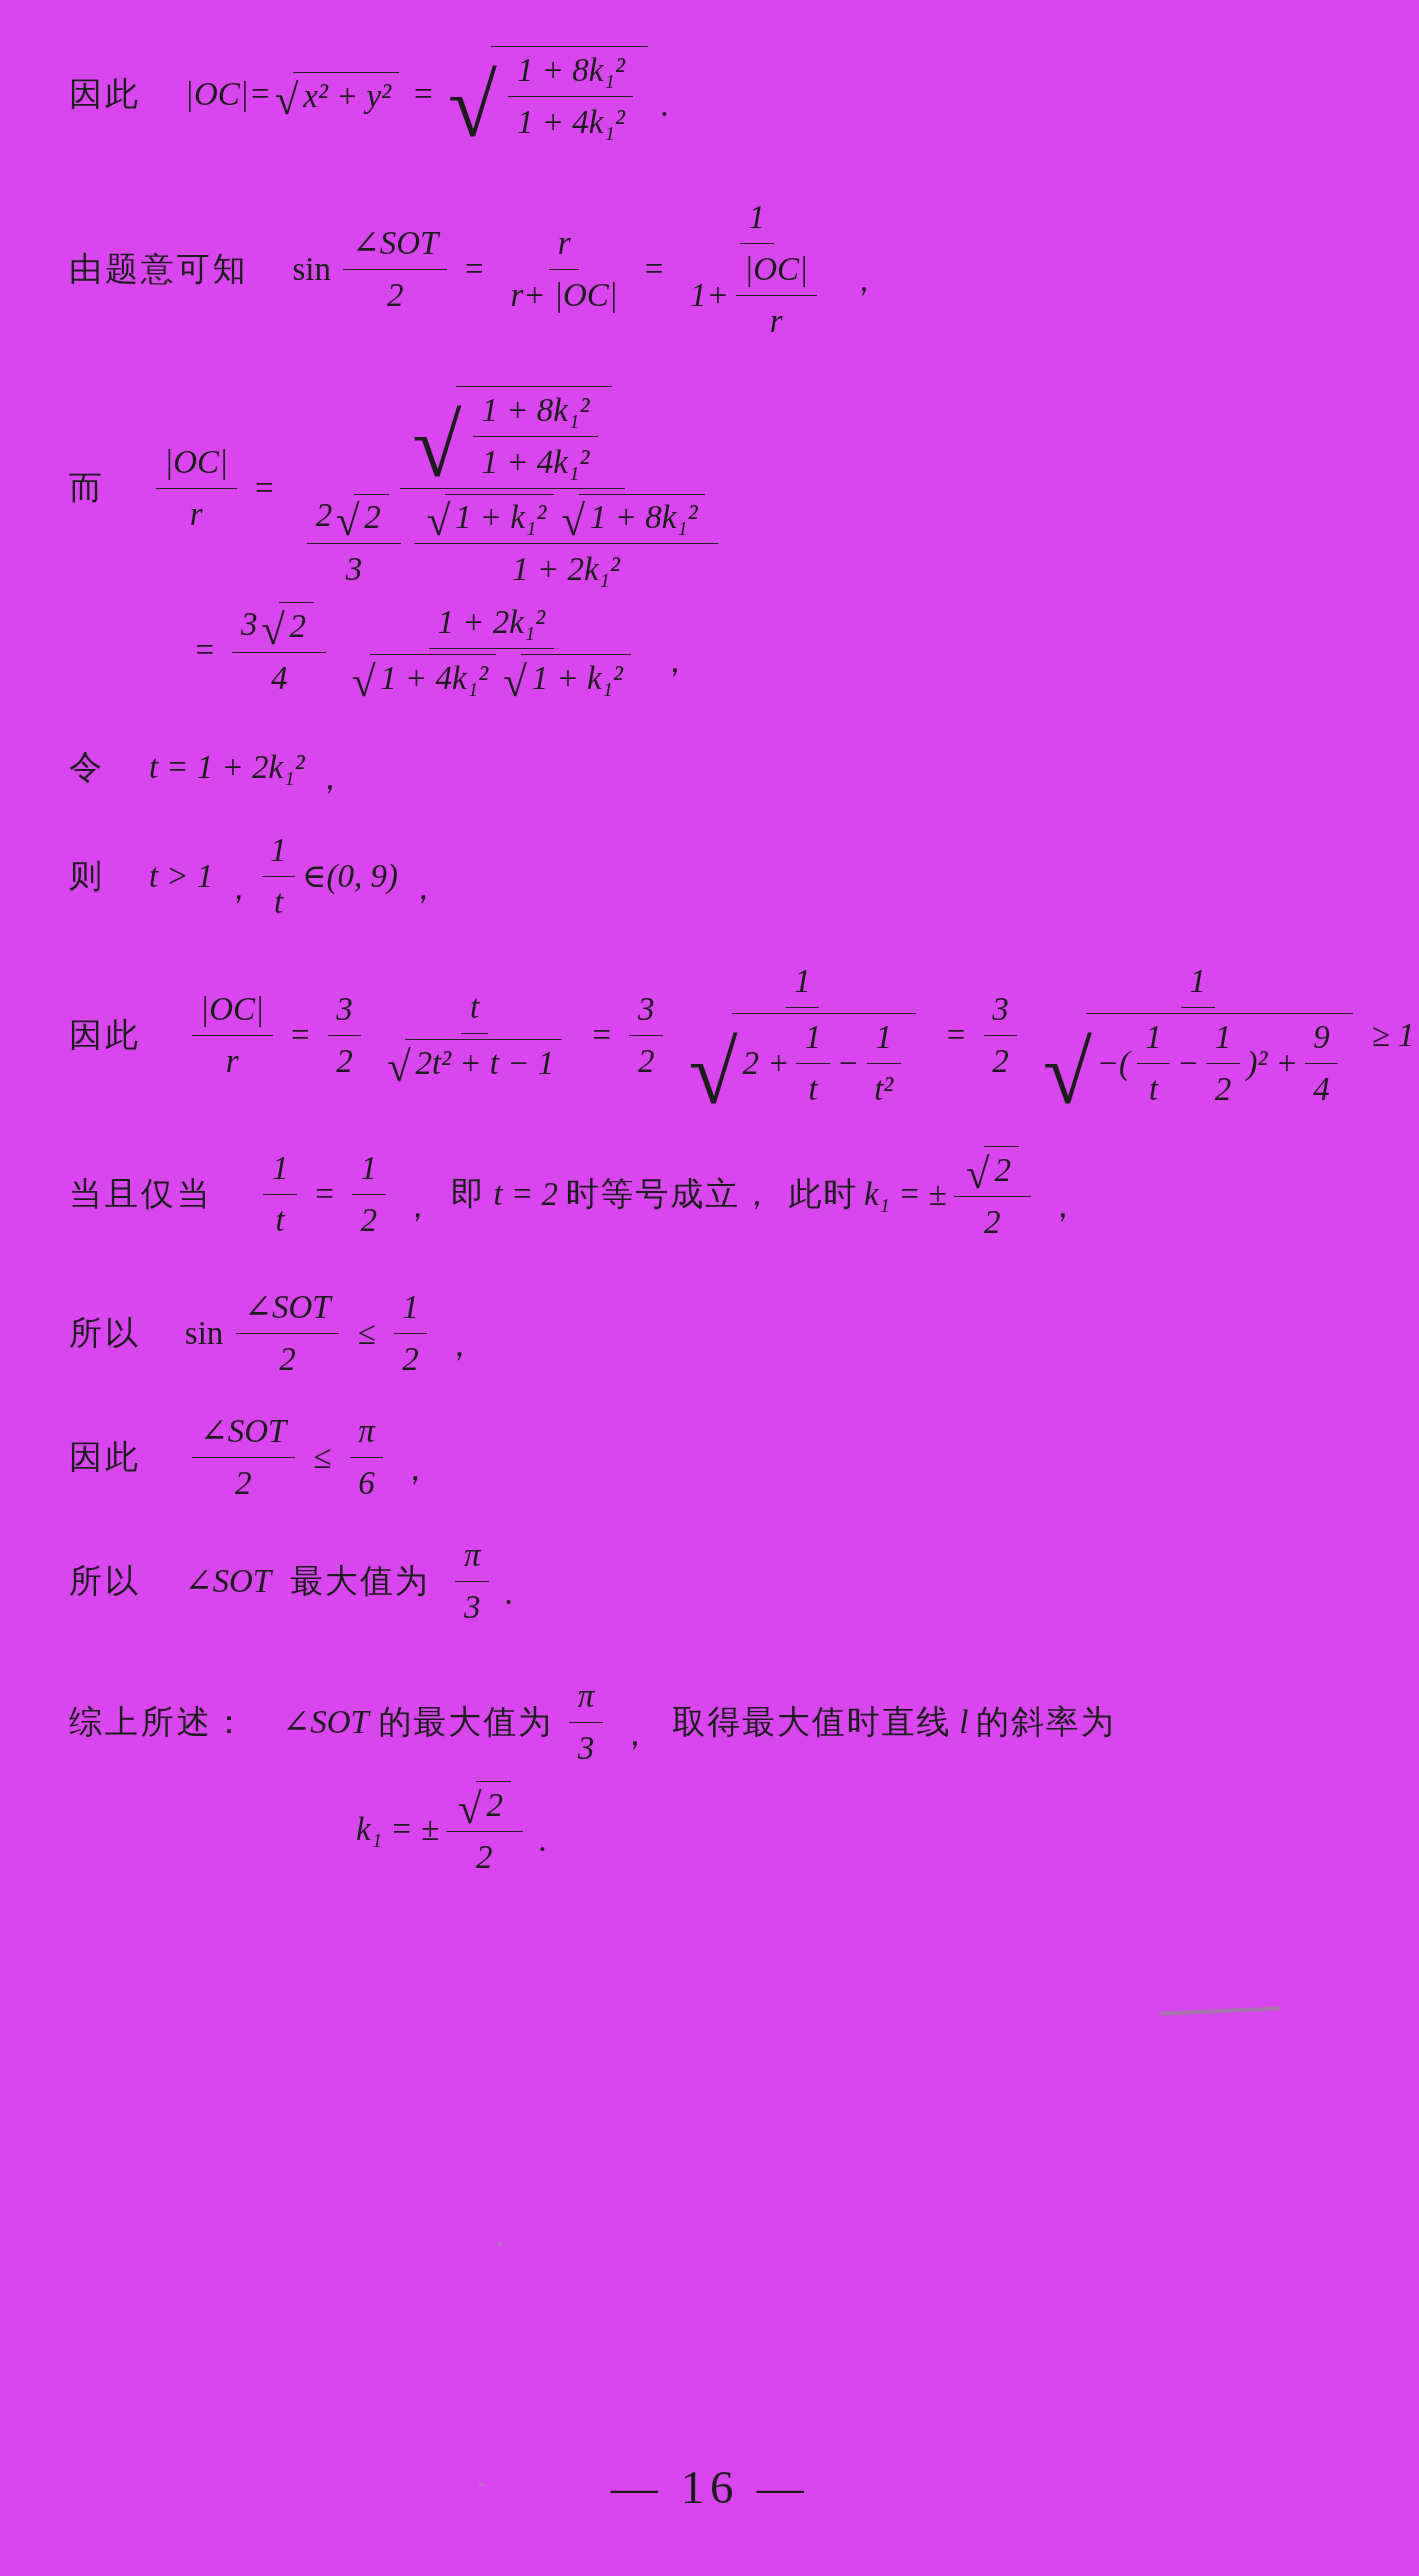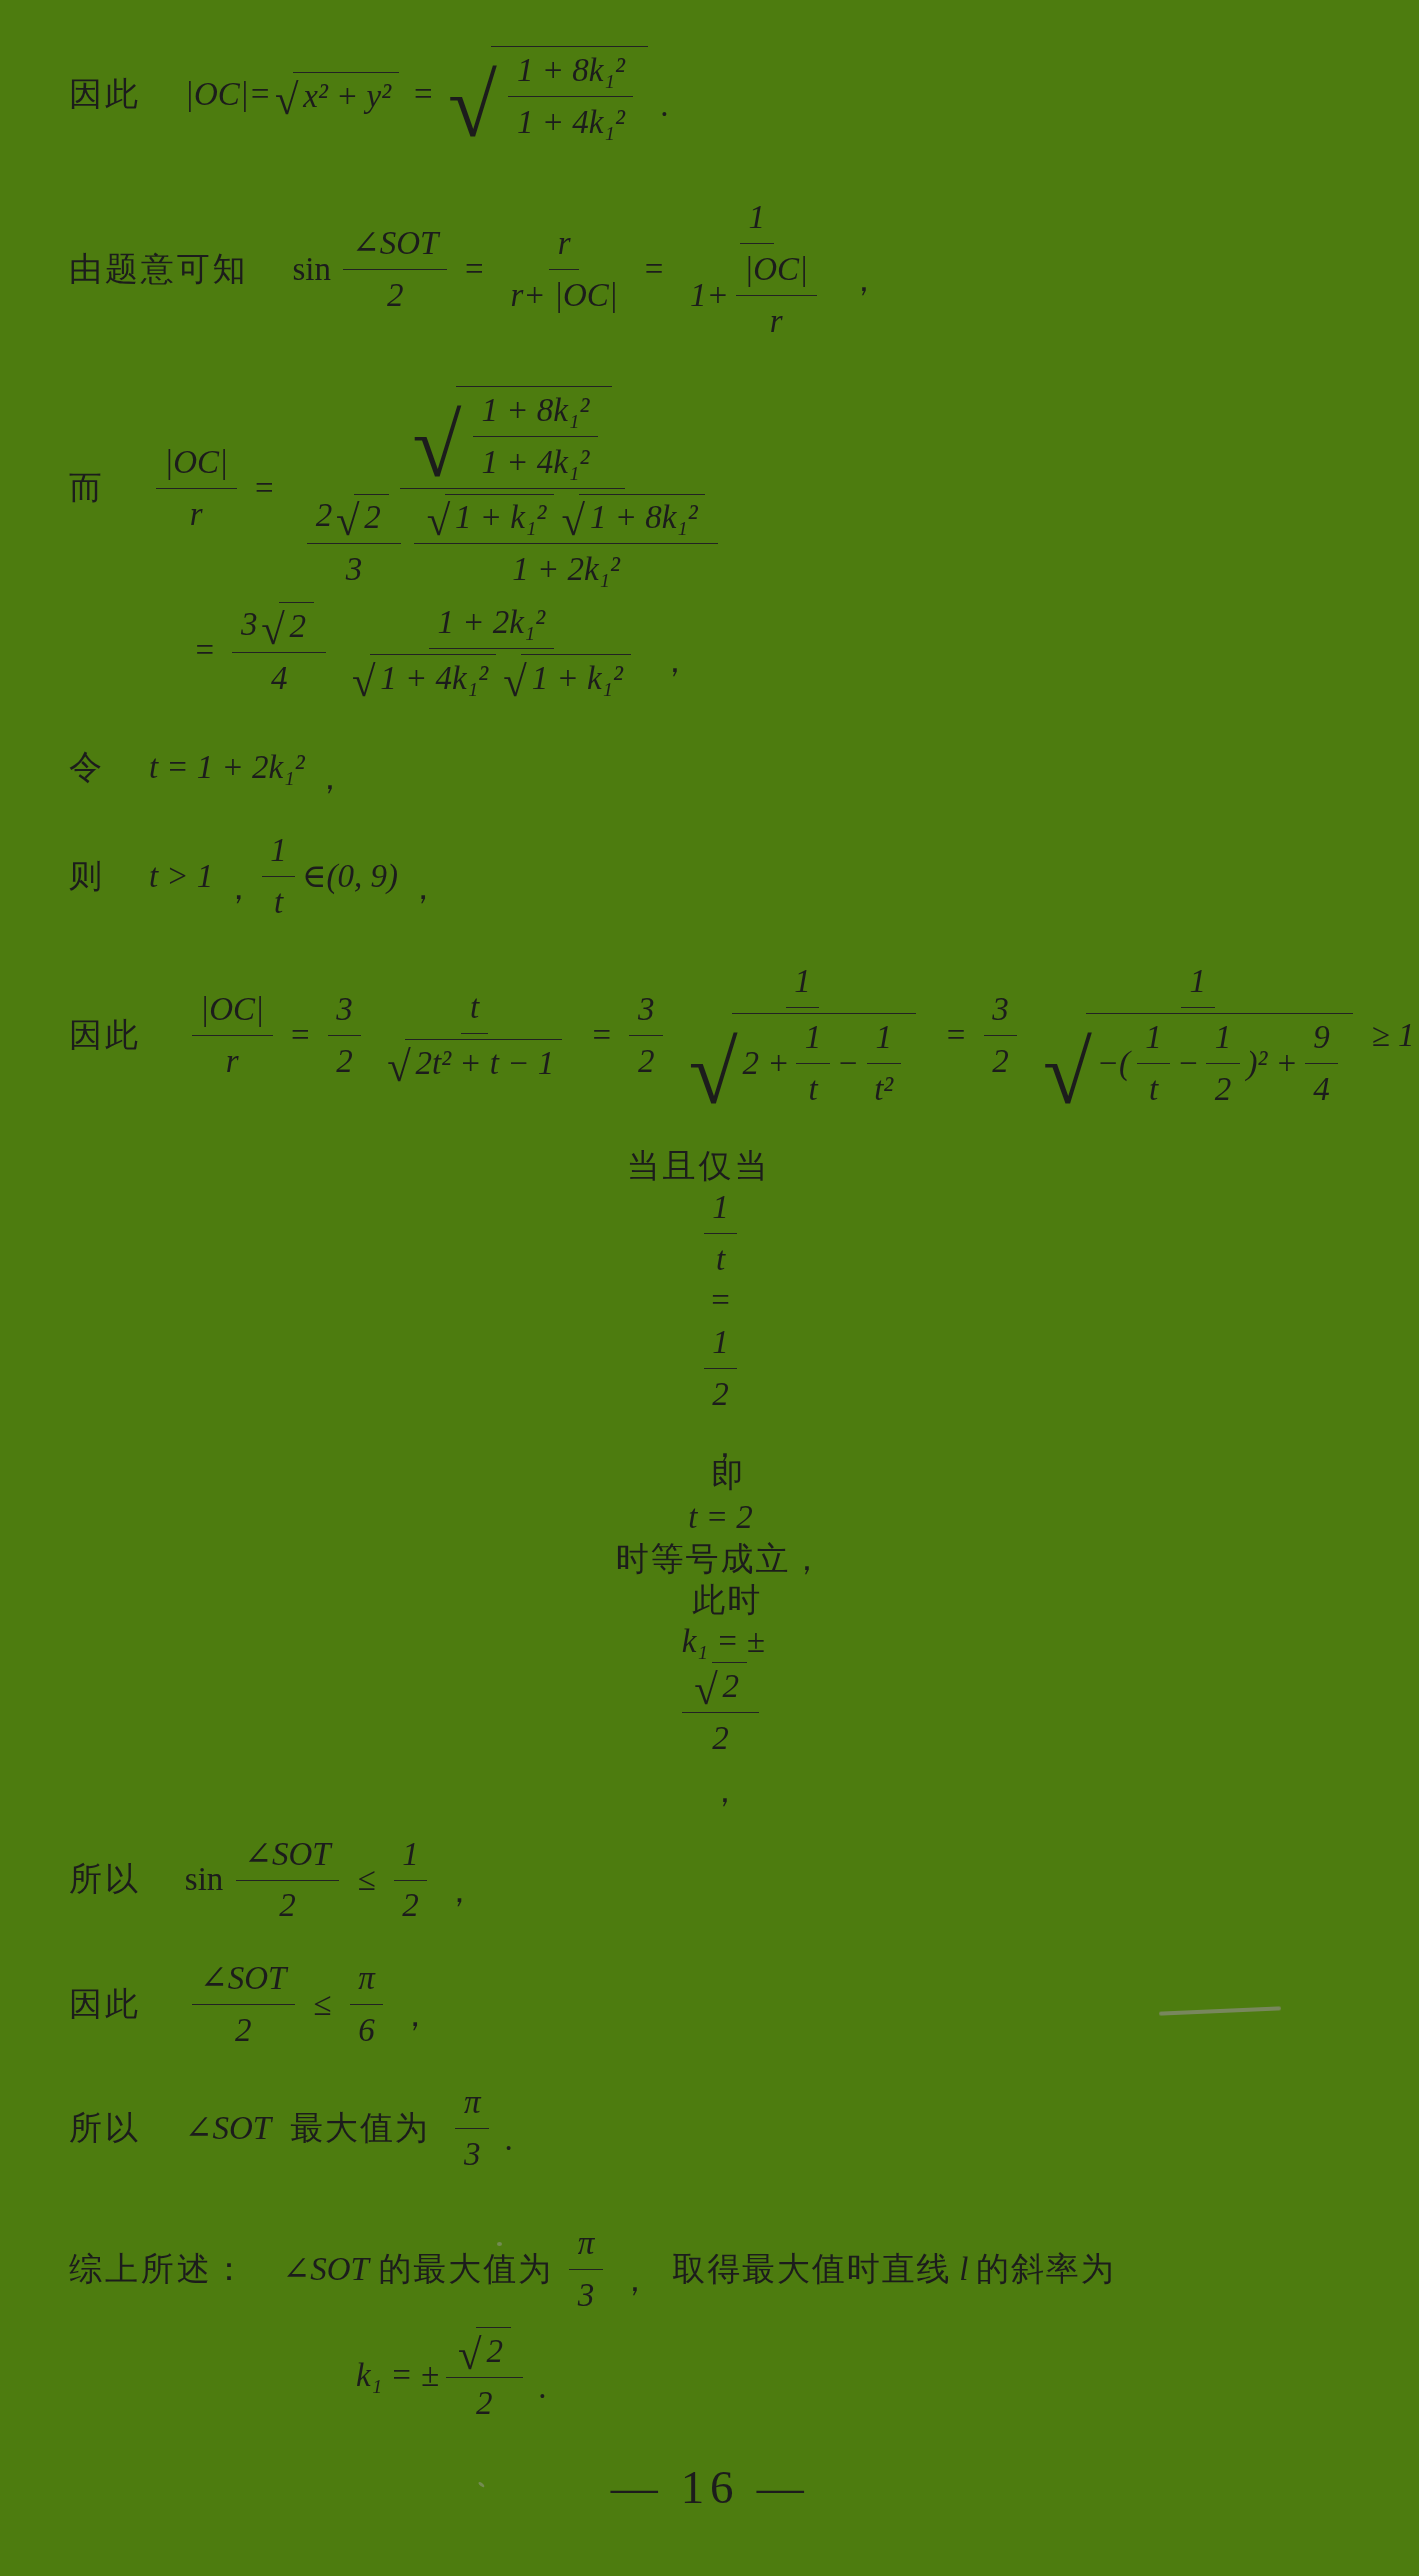--- a/index.html
+++ b/index.html
@@ -4,21 +4,21 @@
 <style>
   html,body { margin:0; padding:0; }
   body {
     font-family:"Liberation Serif","DejaVu Serif","DejaVu Sans",serif;
     color:#1c1c1c;
     background:#ffffff;
   }
   .page {
     position:relative;
     width:1420px; height:2576px;
-    background:#4d7c0f;
+    background:#d946ef;
     overflow:hidden;
   }
   .content { position:absolute; left:69px; top:46px; right:48px; }
   .row { display:flex; align-items:center; font-size:33px; line-height:1.25; flex-wrap:nowrap; }
   .label { letter-spacing:2.9px; margin-right:44px; white-space:nowrap; font-style:normal; }
   .cn { font-style:normal; letter-spacing:1.9px; white-space:nowrap; }
   .m  { font-style:italic; white-space:nowrap; }
   .fn { font-style:normal; margin-right:5.7px; }
   .op { font-style:normal; margin:0 11.5px; }
   .tok { white-space:pre; }
@@ -35,21 +35,21 @@
   .rs-md { font-size:2.7em; }
   .radicand { border-top:1.9px solid #222; padding:2.9px 7.7px 0 10.5px; display:inline-flex; align-items:center; }
 
   .mb-l1 { margin-bottom:54px; }
   .mb-l2 { margin-bottom:44px; }
   .mb-l3 { margin-bottom:11.5px; }
   .mb-l3b{ margin-bottom:48px; }
   .mb-l4 { margin-bottom:42px; }
   .mb-l5 { margin-bottom:38px; }
   .mb-l6 { margin-bottom:36px; }
-  .mb-l7 { margin-bottom:33px;flex-direction:column; }
+  .mb-l7 { margin-bottom:44px; }
   .mb-l8 { margin-bottom:31px; }
   .mb-l9 { margin-bottom:31px; }
   .mb-l10{ margin-bottom:48px; }
   .mb-l11{ margin-bottom:11.5px; }
   .indent-cont { margin-left:115px; }
   .indent-final { margin-left:287px; }
 
   .footer {
     position:absolute; left:0; right:0; top:2460px;
     text-align:center; font-size:47px; letter-spacing:5.7px; font-style:normal;

